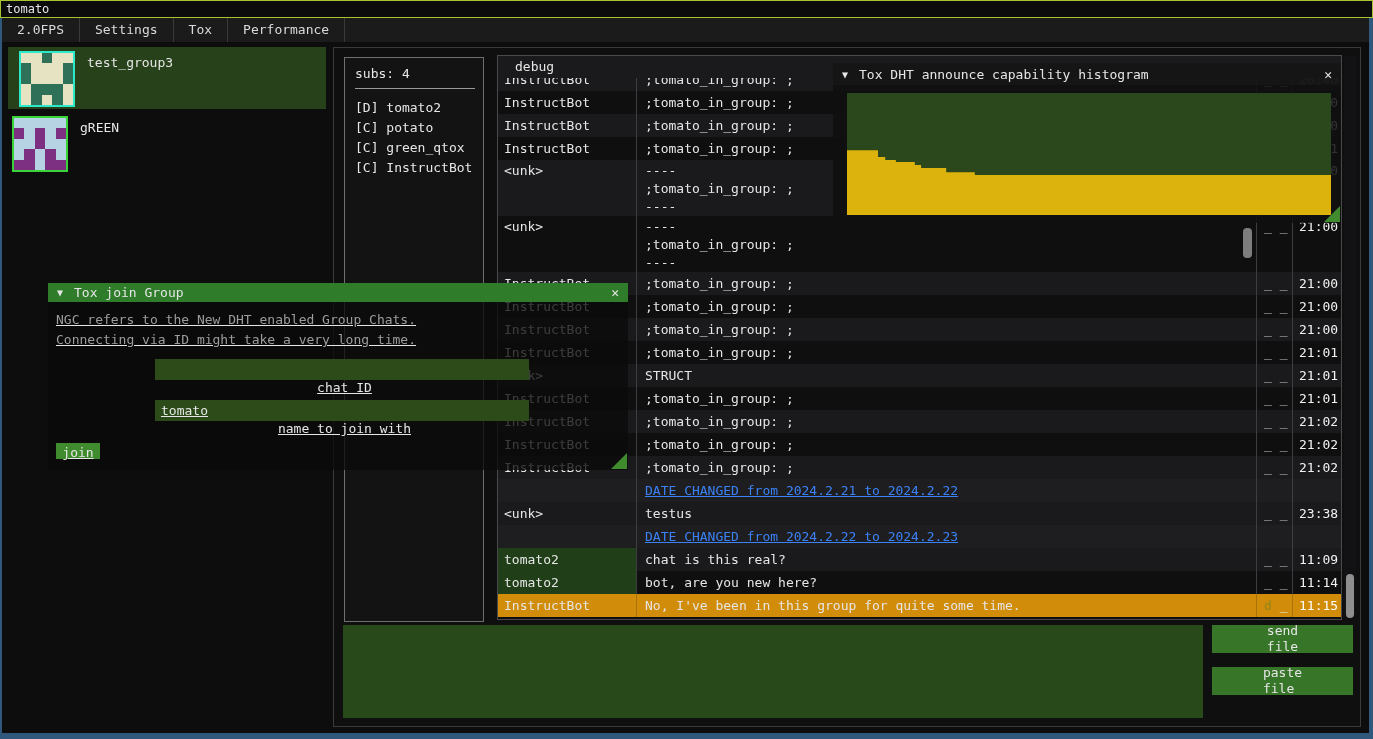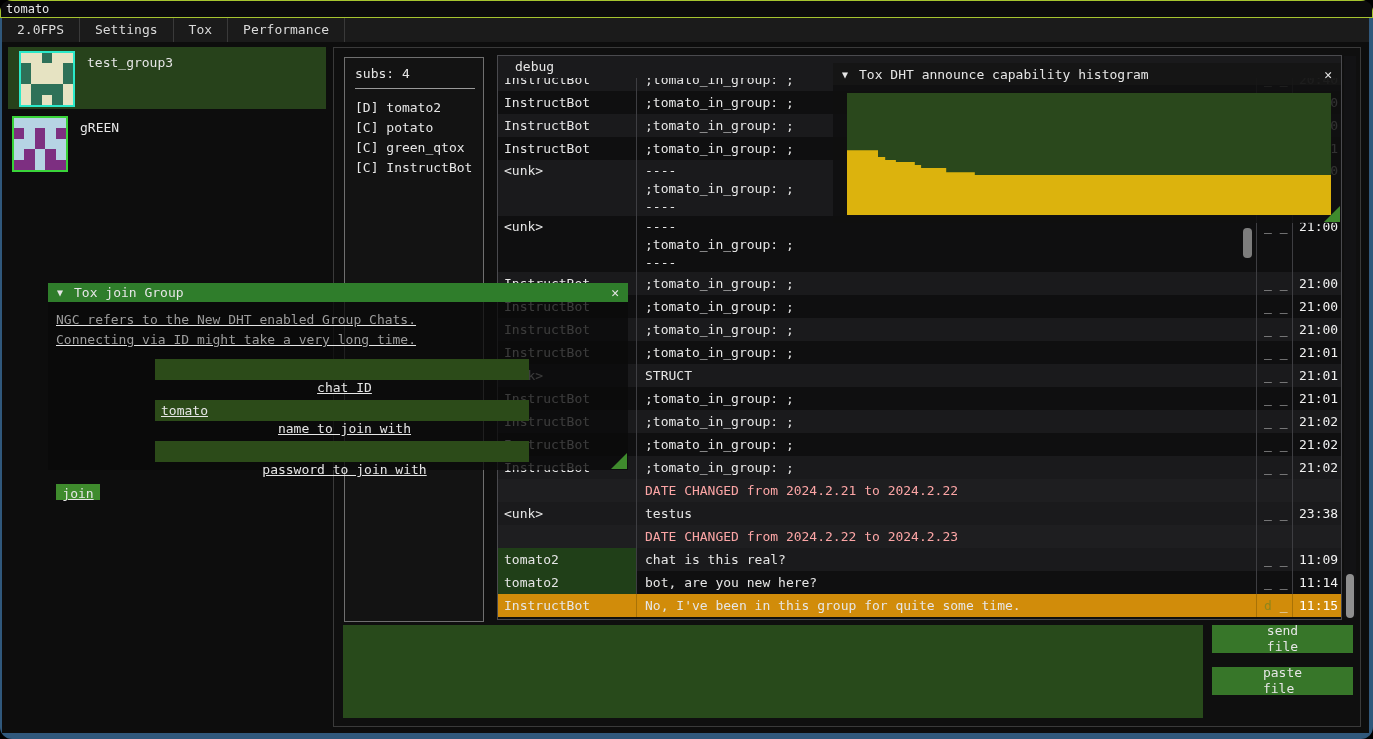--- a/index.html
+++ b/index.html
@@ -1,18 +1,18 @@
 <!DOCTYPE html>
 <html><head>
 <meta charset="utf-8">
 <style>
   * { margin:0; padding:0; box-sizing:border-box; }
   html,body { background:#000; }
   #root { position:relative; width:1373px; height:739px; background:#0d0d0d;
-          font-family:"DejaVu Sans Mono",monospace; font-size:13px; color:#e6e6e6; overflow:hidden;border-radius:12px; }
+          font-family:"DejaVu Sans Mono",monospace; font-size:13px; color:#e6e6e6; overflow:hidden; }
   .abs { position:absolute; }
 
   .titlebar { left:0; top:0; width:1373px; height:18px; border:1px solid #a6c52f;
               background:#0c0c0c; line-height:16px; padding-left:5px; font-size:12px; }
   .edge-left   { left:0; top:18px; width:2px; height:715px; background:#30587c; }
   .edge-right  { left:1369px; top:18px; width:4px; height:715px; background:#30587c; }
   .edge-bottom { left:0; top:733px; width:1373px; height:6px; background:#30587c; }
 
   .menubar { left:2px; top:18px; width:1367px; height:24px; background:#1b1b1b; display:flex; }
   .menu-item { padding:0 15px; line-height:24px; border-right:1px solid #3a3a3a; color:#dadada; cursor:default; }
@@ -40,21 +40,21 @@
   .msg-row.cut { margin-top:-10px; }
   .msg-row.light { background:#1a1a1c; } .msg-row.dark { background:#0f0f10; }
   .msg-row.system { background:#1e1e20; }
   .msg-row.multi { min-height:56px; }
   .cell { line-height:23px; }
   .multi .cell { line-height:18px; padding-top:2px; }
   .name  { width:139px; padding-left:6px; border-right:1px solid #3e3e42; overflow:hidden; white-space:nowrap; }
   .msg   { flex:1; padding-left:8px; white-space:pre-line; overflow:hidden; }
   .flags { width:36px; border-left:1px solid #3e3e42; display:flex; gap:8px; padding-left:7px; color:#c4c4c4; }
   .time  { width:49px; border-left:1px solid #3e3e42; padding-left:6px; color:#f2f2f2; }
-  .system .msg { color:#fca5a5; }
+  .system .msg { color:#3b82f6;text-decoration:underline; }
   .name-green { background:#203f18; }
   .msg-row.highlight { background:#d18c0a; }
   .highlight .name  { border-right-color:#a87206; }
   .highlight .flags { border-left-color:#a87206; color:#e9e9e9; }
   .highlight .time  { border-left-color:#a87206; color:#ffffff; }
   .highlight .f-d   { color:#8f861c; }
 
   .inner-scroll-thumb { left:1243px; top:228px; width:9px; height:30px; background:#7d7d7d; border-radius:4px; }
   .outer-scroll-track { left:1344px; top:56px; width:12px; height:561px; background:#121214; }
   .outer-scroll-thumb { left:1346px; top:574px; width:8px; height:44px; background:#8f8f8f; border-radius:4px; }
@@ -414,24 +414,20 @@
       <div class="info">Connecting via ID might take a very long time.</div>
       <div id="join-fields">
           <div class="field-row">
             <input class="field-input" type="text" style="">
             <div class="field-label">chat ID</div>
           </div>
           <div class="field-row">
             <input class="field-input" type="text" value="tomato" style="">
             <div class="field-label">name to join with</div>
           </div>
-          <div class="field-row">
-            <input class="field-input" type="text" style="">
-            <div class="field-label">password to join with</div>
-          </div>
         </div>
       <div class="join-btn">
         <span>join</span>
       </div>
       <div class="grip"></div>
     </div>
   </div>
 </div>
 
 </body></html>

